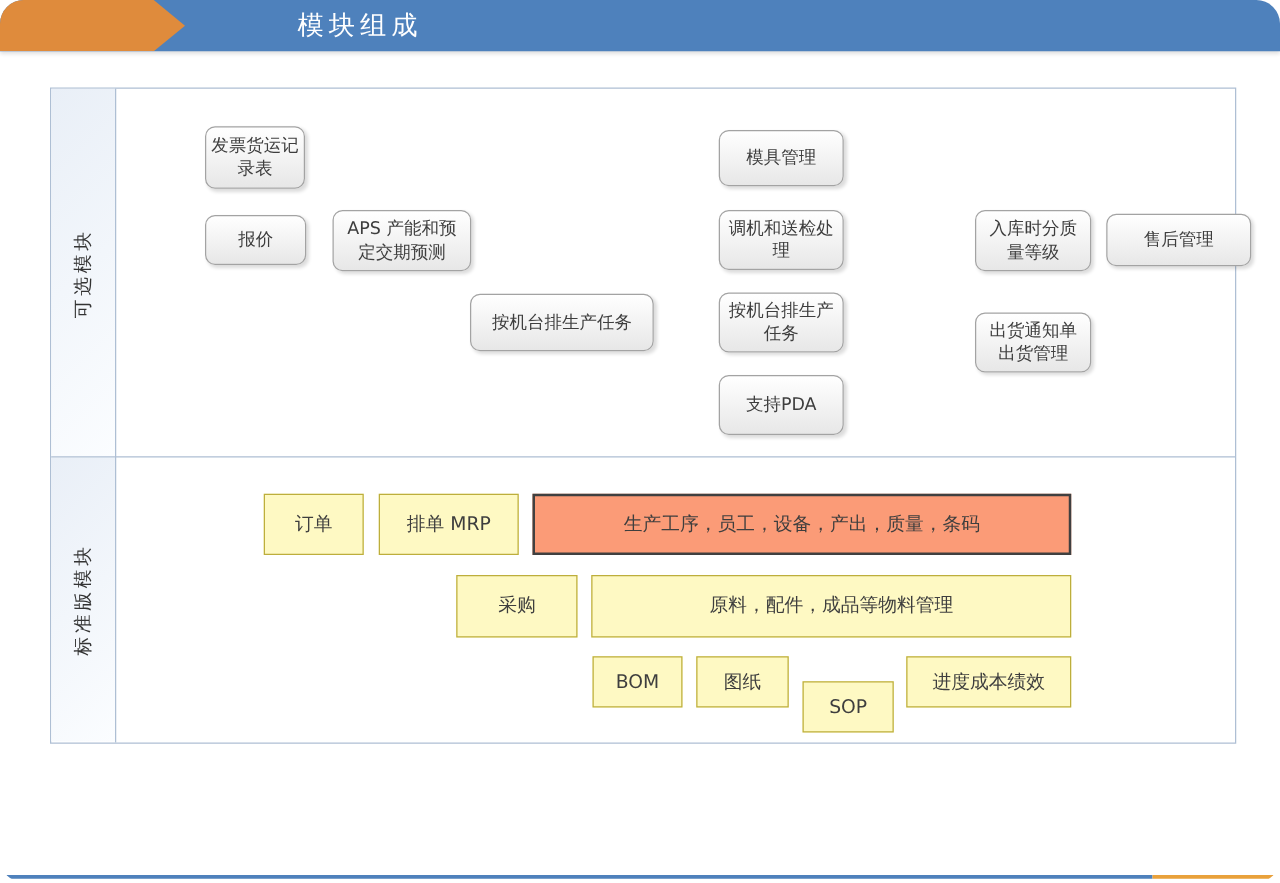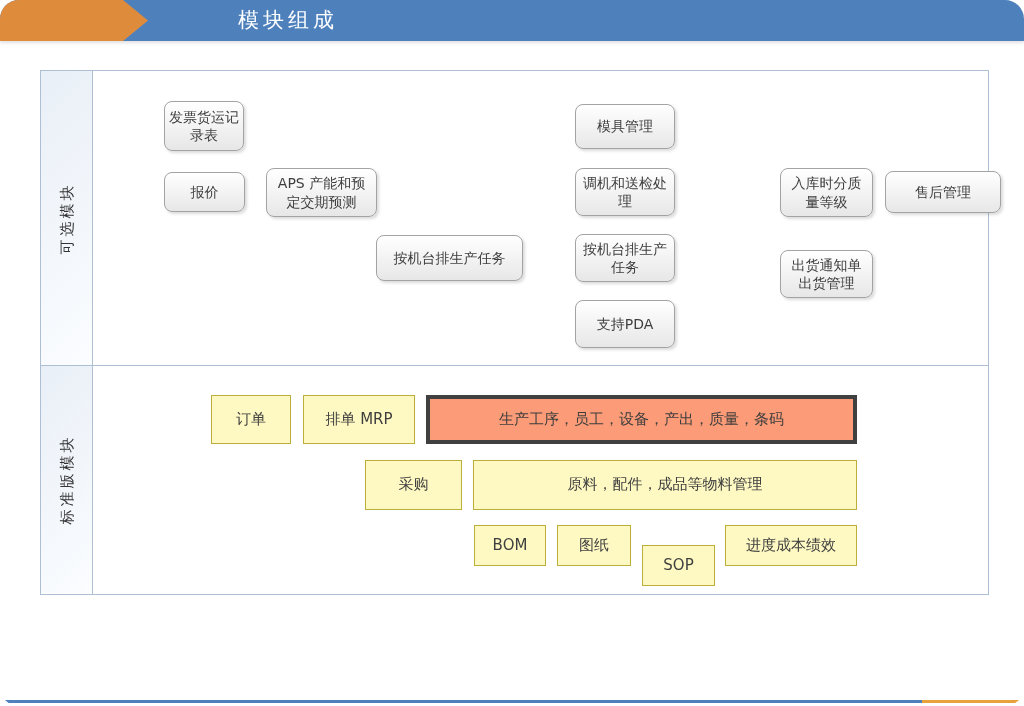--- a/index.html
+++ b/index.html
@@ -36,21 +36,21 @@
   .ob6{left:534px;top:97px;width:100px;height:48px;}
   .ob7{left:534px;top:163px;width:100px;height:48px;}
   .ob8{left:534px;top:229px;width:100px;height:48px;}
   .ob9{left:739px;top:97px;width:93px;height:49px;}
   .ob10{left:844px;top:100px;width:116px;height:42px;}
   .ob11{left:739px;top:163px;width:93px;height:48px;margin-top:16px;}
   
   .ybox{position:absolute;box-sizing:border-box;border:1px solid #bdae3c;background:#fef9c3;
     display:flex;align-items:center;justify-content:center;text-align:center;
     font-size:15px;line-height:1.3;color:#3e3e3e;padding:2px 4px;}
-  .obox{position:absolute;box-sizing:border-box;border:4px solid #404040;background:#fb9b77;
+  .obox{position:absolute;box-sizing:border-box;border:2px solid #404040;background:#fb9b77;
     display:flex;align-items:center;justify-content:center;text-align:center;
     font-size:15px;color:#3e3e3e;padding:2px 4px;}
   .sb1{left:170px;top:324px;width:80px;height:49px;}
   .sb2{left:262px;top:324px;width:112px;height:49px;}
   .sb3{left:385px;top:324px;width:431px;height:49px;}
   .sb4{left:324px;top:389px;width:97px;height:50px;}
   .sb5{left:432px;top:389px;width:384px;height:50px;}
   .sb6{left:433px;top:454px;width:72px;height:41px;}
   .sb7{left:516px;top:454px;width:74px;height:41px;}
   .sb8{left:601px;top:474px;width:73px;height:41px;}

